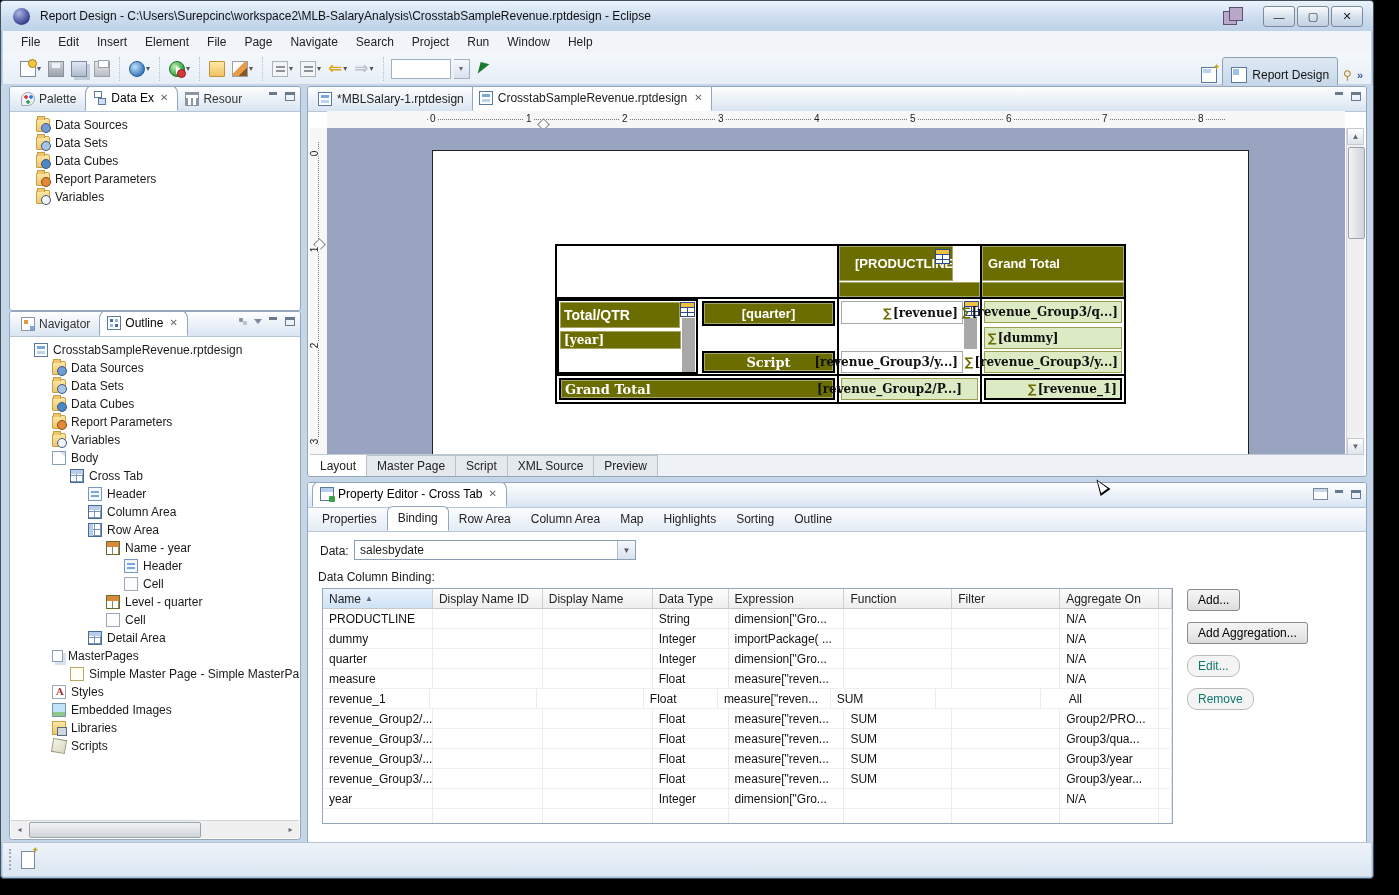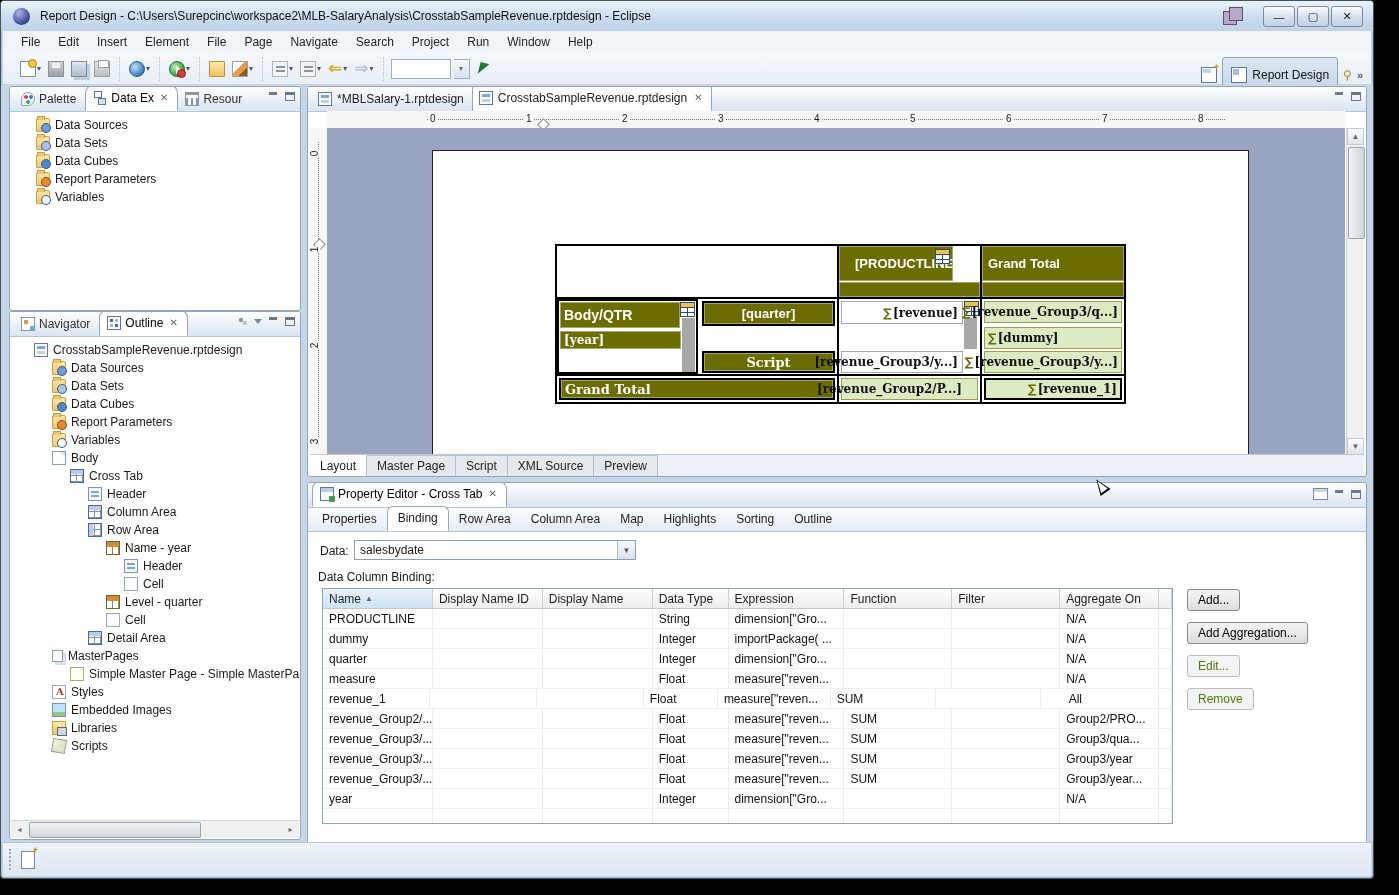--- a/index.html
+++ b/index.html
@@ -166,21 +166,21 @@
   .combo .dd{width:17px;height:100%;background:linear-gradient(#f5f8fb,#d8e2ee);border-left:1px solid #aab8c8;display:flex;align-items:center;justify-content:center;font-size:8px;color:#556;}
   #btable{position:absolute;background:#fff;border:1px solid #93a6bc;box-sizing:border-box;overflow:hidden;}
   .th{height:20px;box-sizing:border-box;border-right:1px solid #cfcfcf;border-bottom:1px solid #c8c8c8;
     background:linear-gradient(#fdfdfd,#eeeeee);display:flex;align-items:center;padding:0 6px;color:#222;}
   .th.sorted{background:linear-gradient(#e8f2fb,#cfe3f6);}
   .sort-arrow{font-size:8px;color:#667;margin-left:4px;}
   .tr{display:flex;height:19px;border-bottom:1px solid #efefef;}
   .td{box-sizing:border-box;border-right:1px solid #ececec;padding:0 6px;display:flex;align-items:center;white-space:nowrap;overflow:hidden;color:#111;}
   .w7btn{position:absolute;height:22px;border:1px solid #8a8a8a;border-radius:3px;font-family:"Liberation Sans",sans-serif;
     background:linear-gradient(#f4f4f4,#ebebeb 50%,#dcdcdc);font-size:12px;color:#000;display:flex;align-items:center;justify-content:center;padding:0 10px;}
-  .w7btn.disabled{color:#4d7c0f;border-color:#bcbcbc;background:#f4f4f4;}
+  .w7btn.disabled{color:#0f766e;border-color:#bcbcbc;background:#f4f4f4;border-radius:10px;}
   
   #statusbar{position:absolute;left:2px;right:2px;bottom:2px;height:33px;background:linear-gradient(#eef3f9,#dbe6f1);border-top:1px solid #b6c6d8;}
   .grip{position:absolute;left:6px;top:6px;bottom:6px;width:4px;border-left:2px dotted #9aaabc;}
   .tray-icon{position:absolute;left:18px;top:8px;width:12px;height:16px;background:#fff;border:1px solid #7a8a9c;}
   .tray-icon::after{content:"✦";position:absolute;right:-5px;top:-7px;color:#c7a21d;font-size:9px;}
   
   #cursor{position:absolute;left:1095px;top:478px;width:0;height:0;border-left:6px solid transparent;border-right:6px solid transparent;border-bottom:16px solid #000;transform:rotate(-35deg);}
   #cursor::after{content:"";position:absolute;left:-4px;top:2px;border-left:4px solid transparent;border-right:4px solid transparent;border-bottom:12px solid #fff;}
   .lbl{white-space:nowrap;}
 </style>
@@ -503,21 +503,21 @@
               <span class="grid-icon" style="right:3px;top:3px;"></span>
             </div>
             <div class="xolive xsans" style="left:425px;top:0;width:142px;height:35px;padding-left:6px;">
               <span class="lbl">Grand Total</span>
             </div>
             <div class="xolive" style="left:282px;top:36px;width:141px;height:15px;"></div>
             <div class="xolive" style="left:425px;top:36px;width:142px;height:15px;"></div>
 
             <div style="position:absolute;left:0;top:53px;width:141px;height:75px;border:2px solid #000;box-sizing:border-box;background:#fff;">
               <div class="xolive xsans" style="left:1px;top:1px;width:120px;height:26px;padding-left:4px;font-size:14px;">
-                <span class="lbl">Body/QTR</span>
+                <span class="lbl">Total/QTR</span>
               </div>
               <span class="grid-icon" style="right:1px;top:1px;"></span>
               <div class="xolive xserif" style="left:1px;top:30px;width:121px;height:18px;padding-left:4px;font-size:12px;">
                 <span class="lbl">[year]</span>
               </div>
               <div class="xgrip" style="left:123px;top:17px;width:13px;height:54px;"></div>
             </div>
 
             <div class="xolive xsans bordered" style="left:145px;top:55px;width:133px;height:25px;justify-content:center;">
               <span class="lbl">[quarter]</span>

